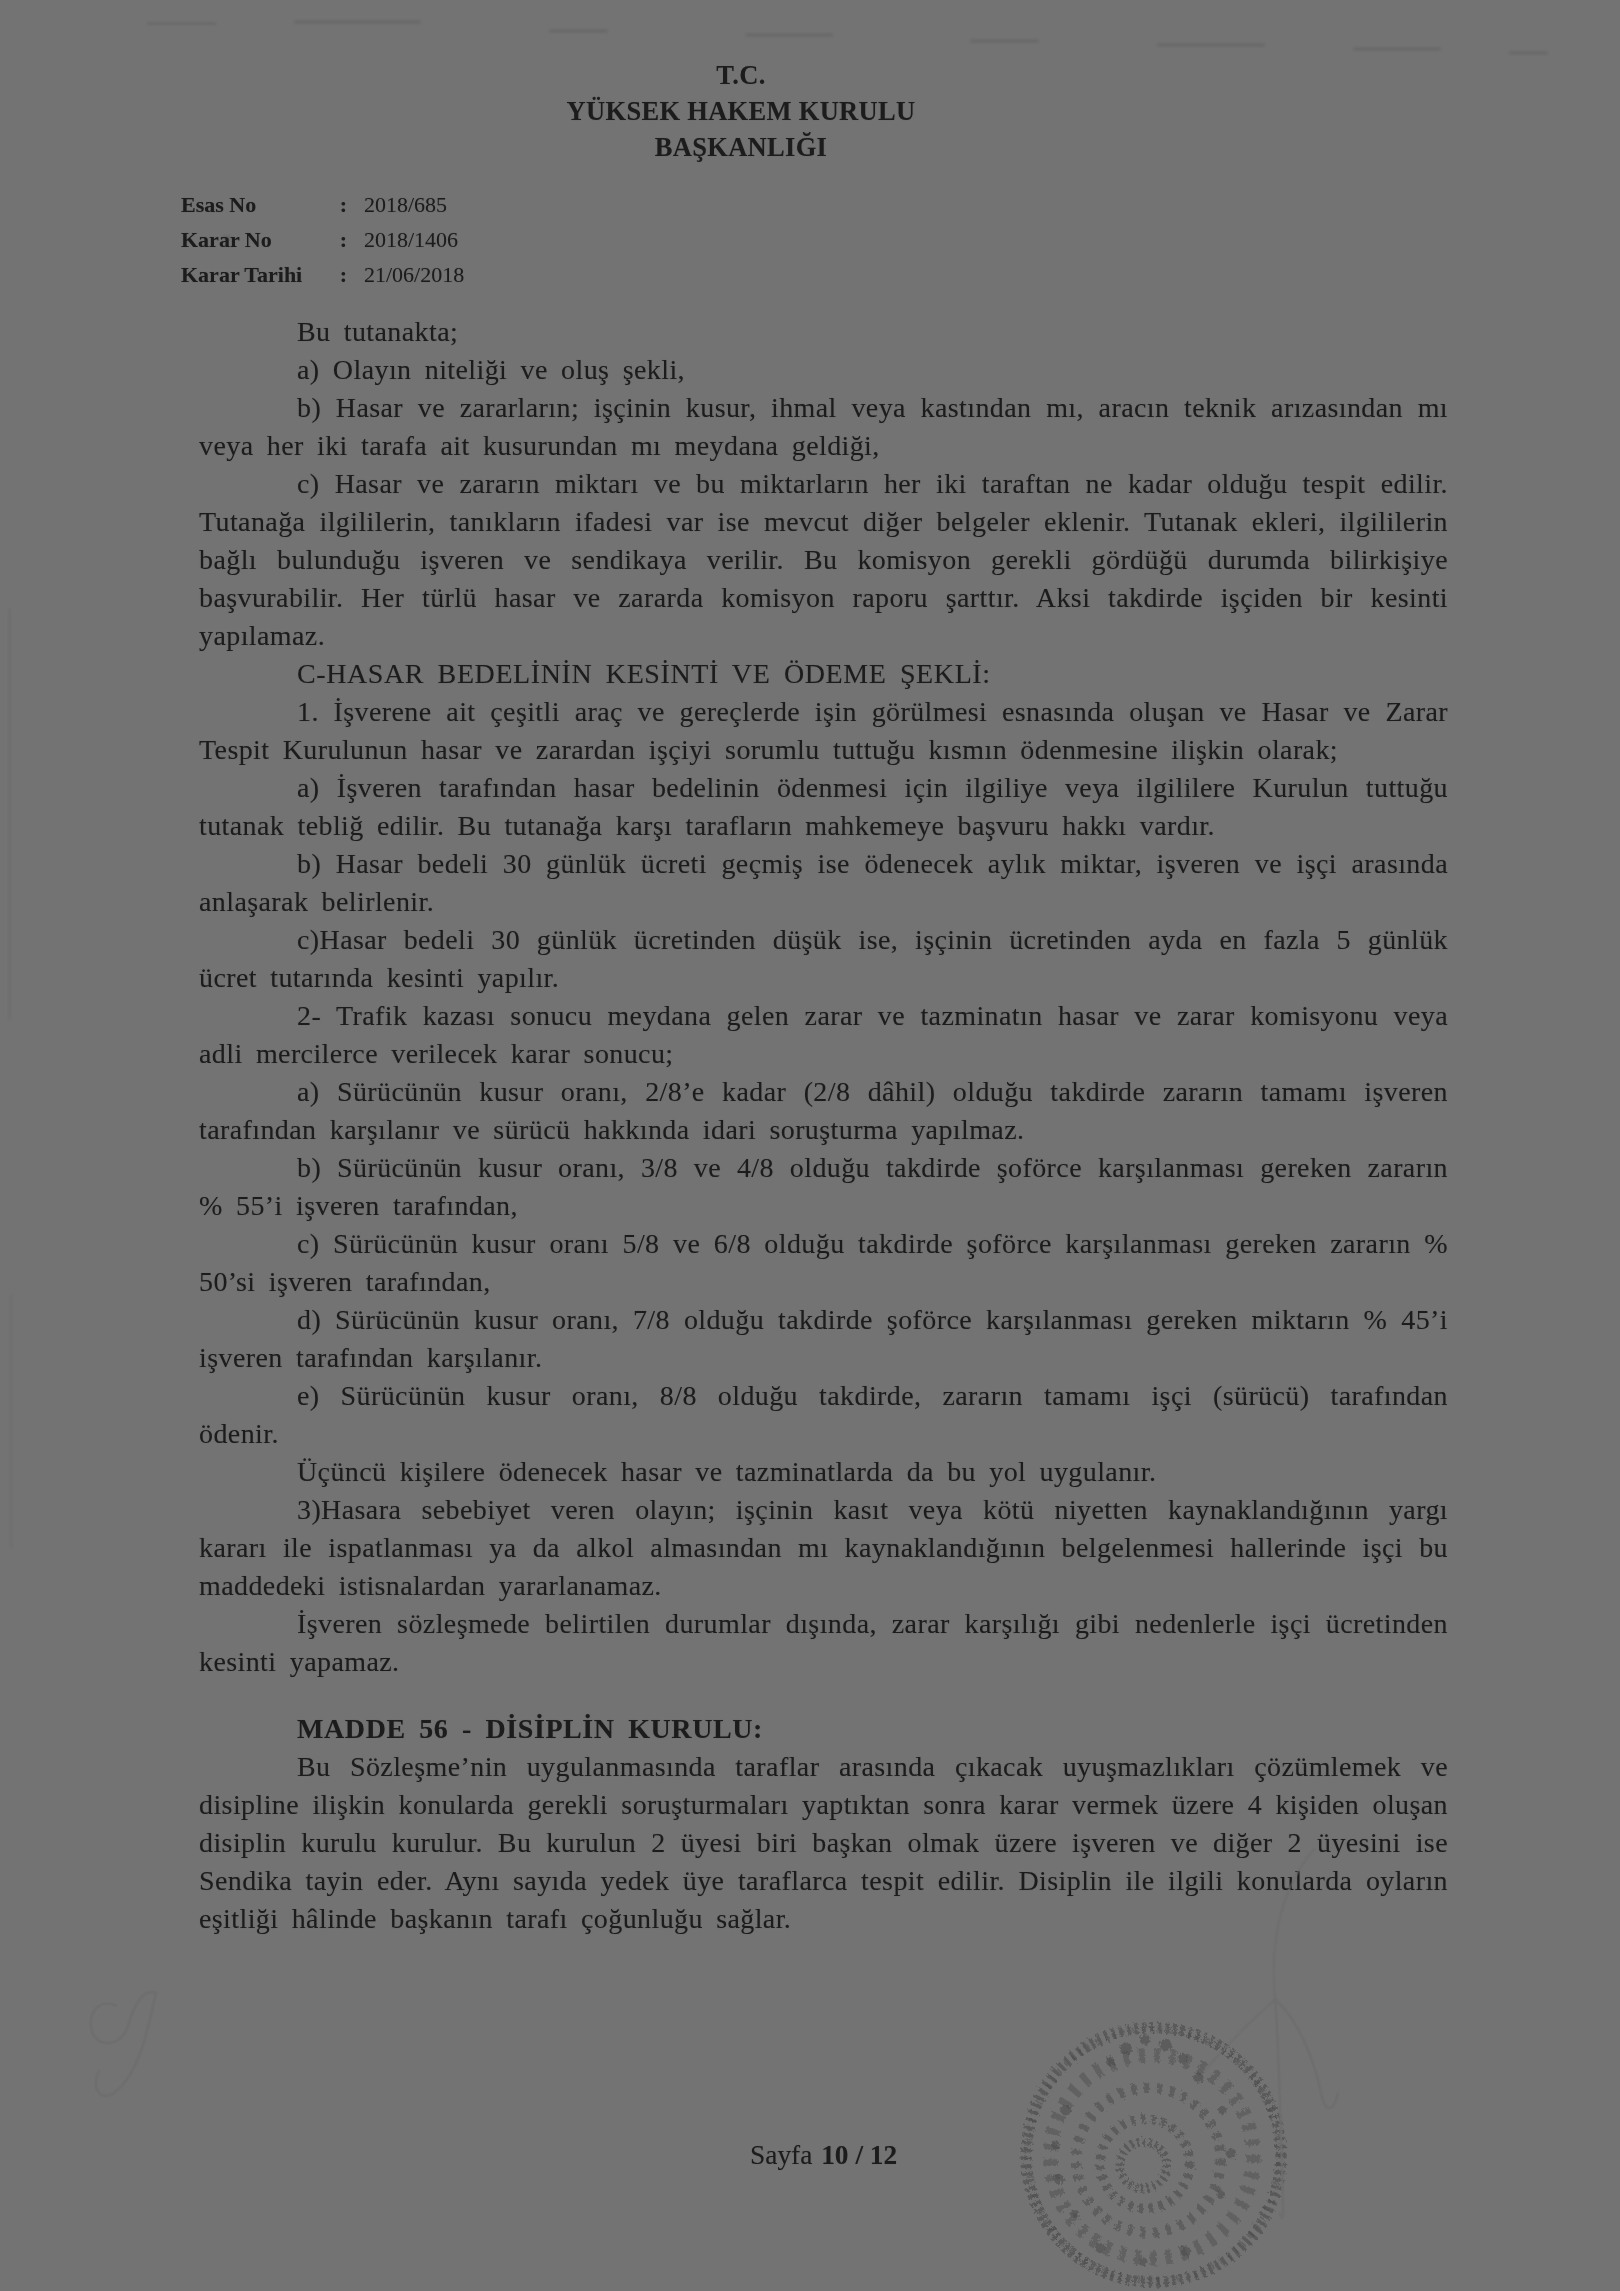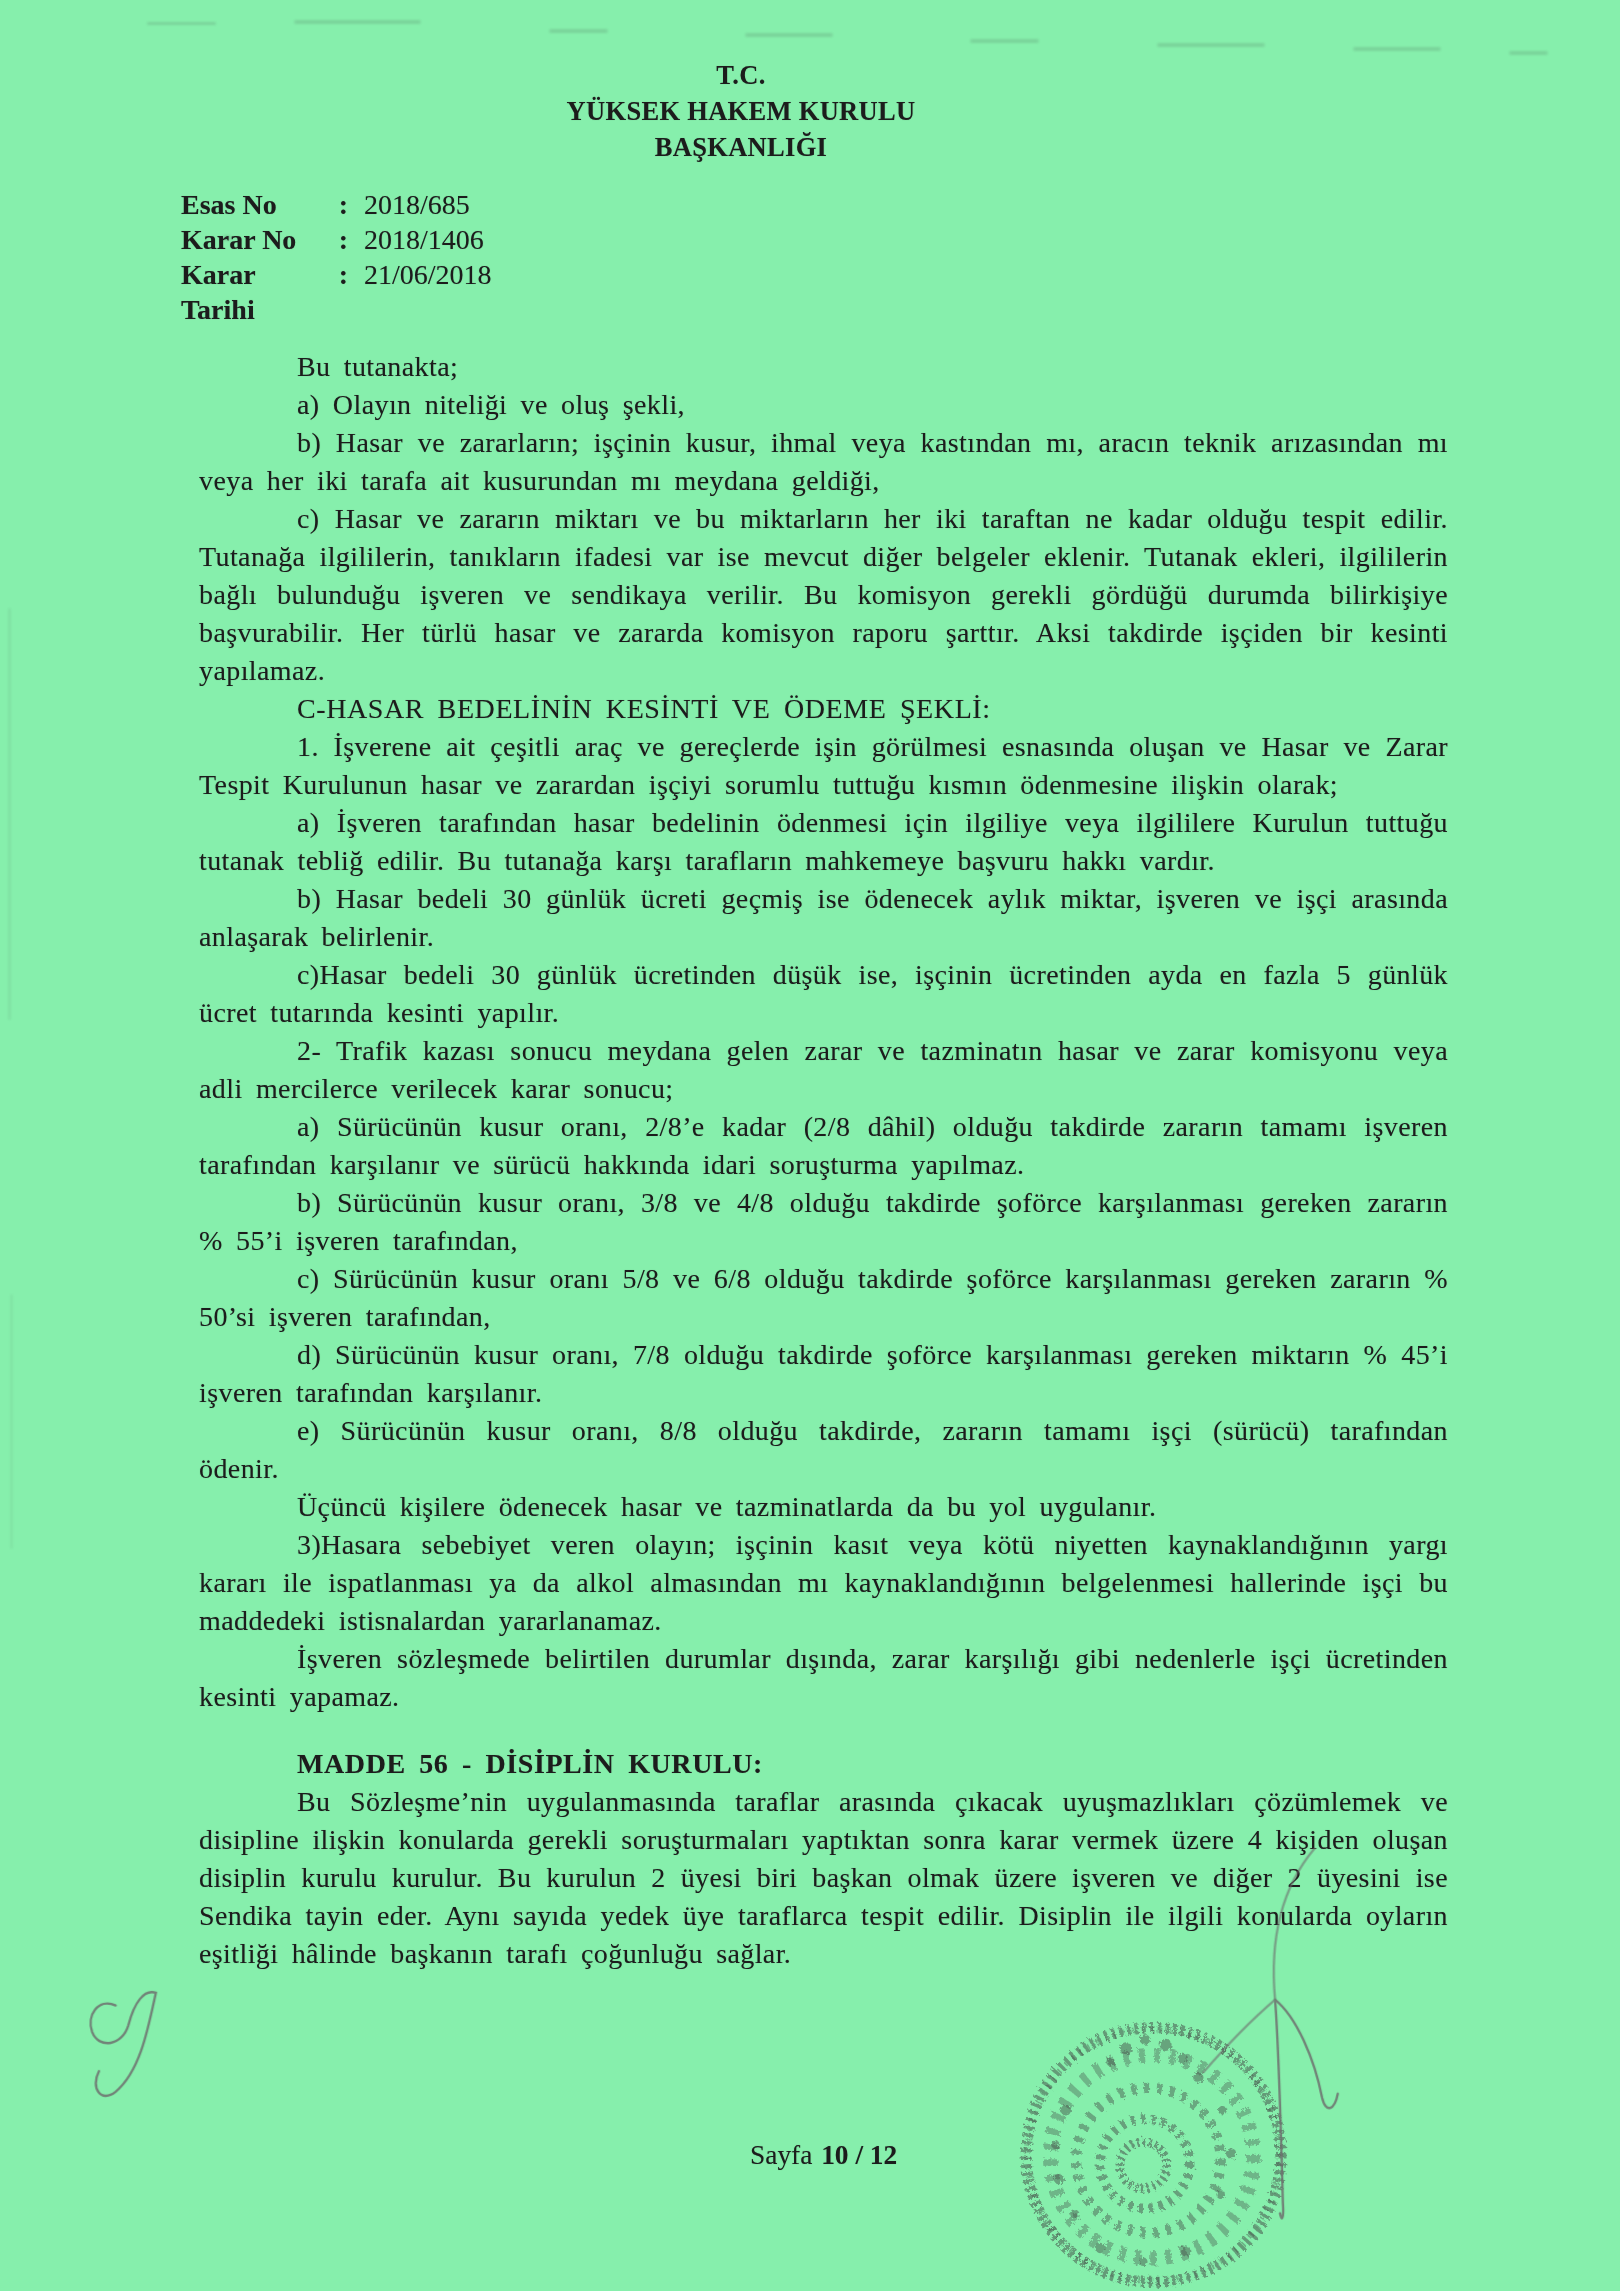--- a/index.html
+++ b/index.html
@@ -1,36 +1,36 @@
 <!DOCTYPE html>
 <html><head>
 <meta charset="utf-8">
 <style>
   html,body{margin:0;padding:0;background:#ffffff;}
   .page{
     position:relative;
     width:1620px;height:2292px;
-    background:#86efac;
+    background:#737373;
     overflow:hidden;
     font-family:"Liberation Serif","DejaVu Serif",serif;
     color:#1c1c1c;
     text-shadow:0 0 1px rgba(40,40,40,.30);
   }
   
   .letterhead{
     padding-top:57px;
     text-align:center;
     transform:translateX(-69px);
     font-weight:700;
     font-size:26.5px;
     line-height:36px;
     letter-spacing:0.3px;
   }
   
-  .case-meta{margin:21.6px 0 0 181px;font-size:28px;line-height:35px;}
+  .case-meta{margin:21.6px 0 0 181px;font-size:22px;line-height:35px;}
   .meta-row{display:flex;}
   .meta-label{width:142px;font-weight:700;}
   .meta-sep{width:41px;font-weight:700;text-align:center;}
   .meta-value{font-weight:400;}
   
   .document-body{
     margin:21.6px 172px 0 199px;
     font-size:28px;line-height:38px;
     text-align:justify;
     letter-spacing:0.4px;word-spacing:5.9px;

